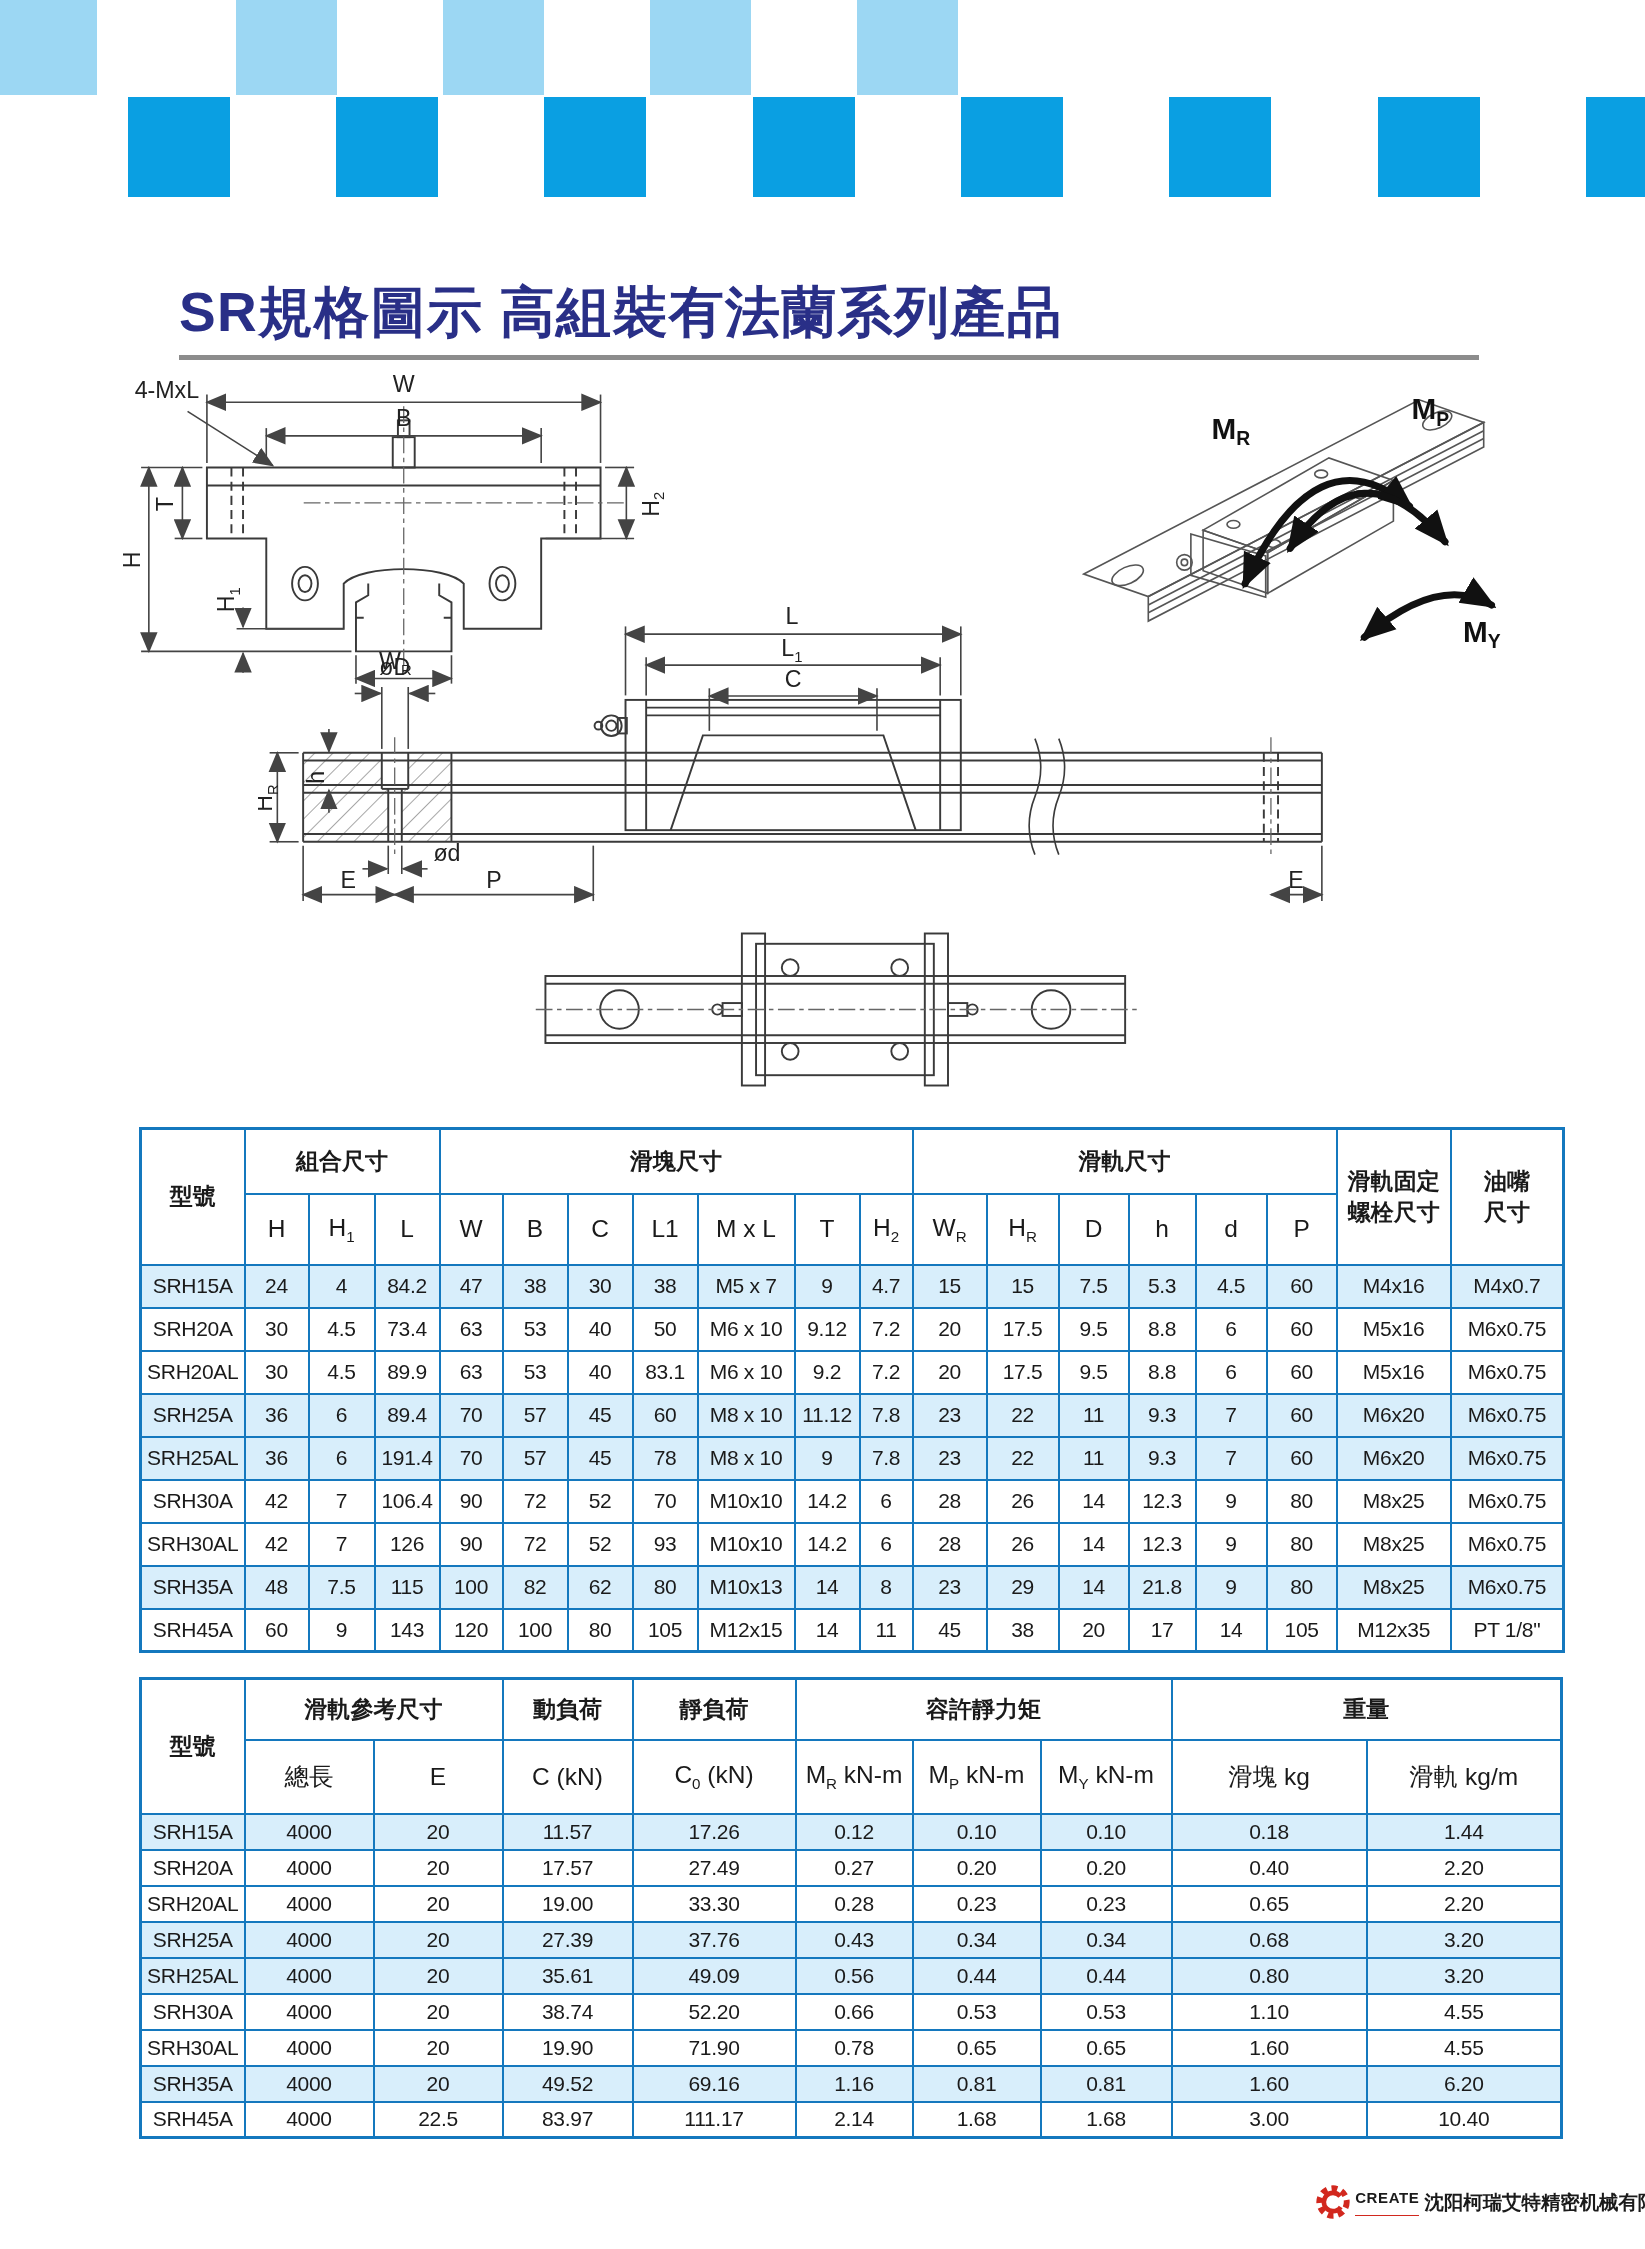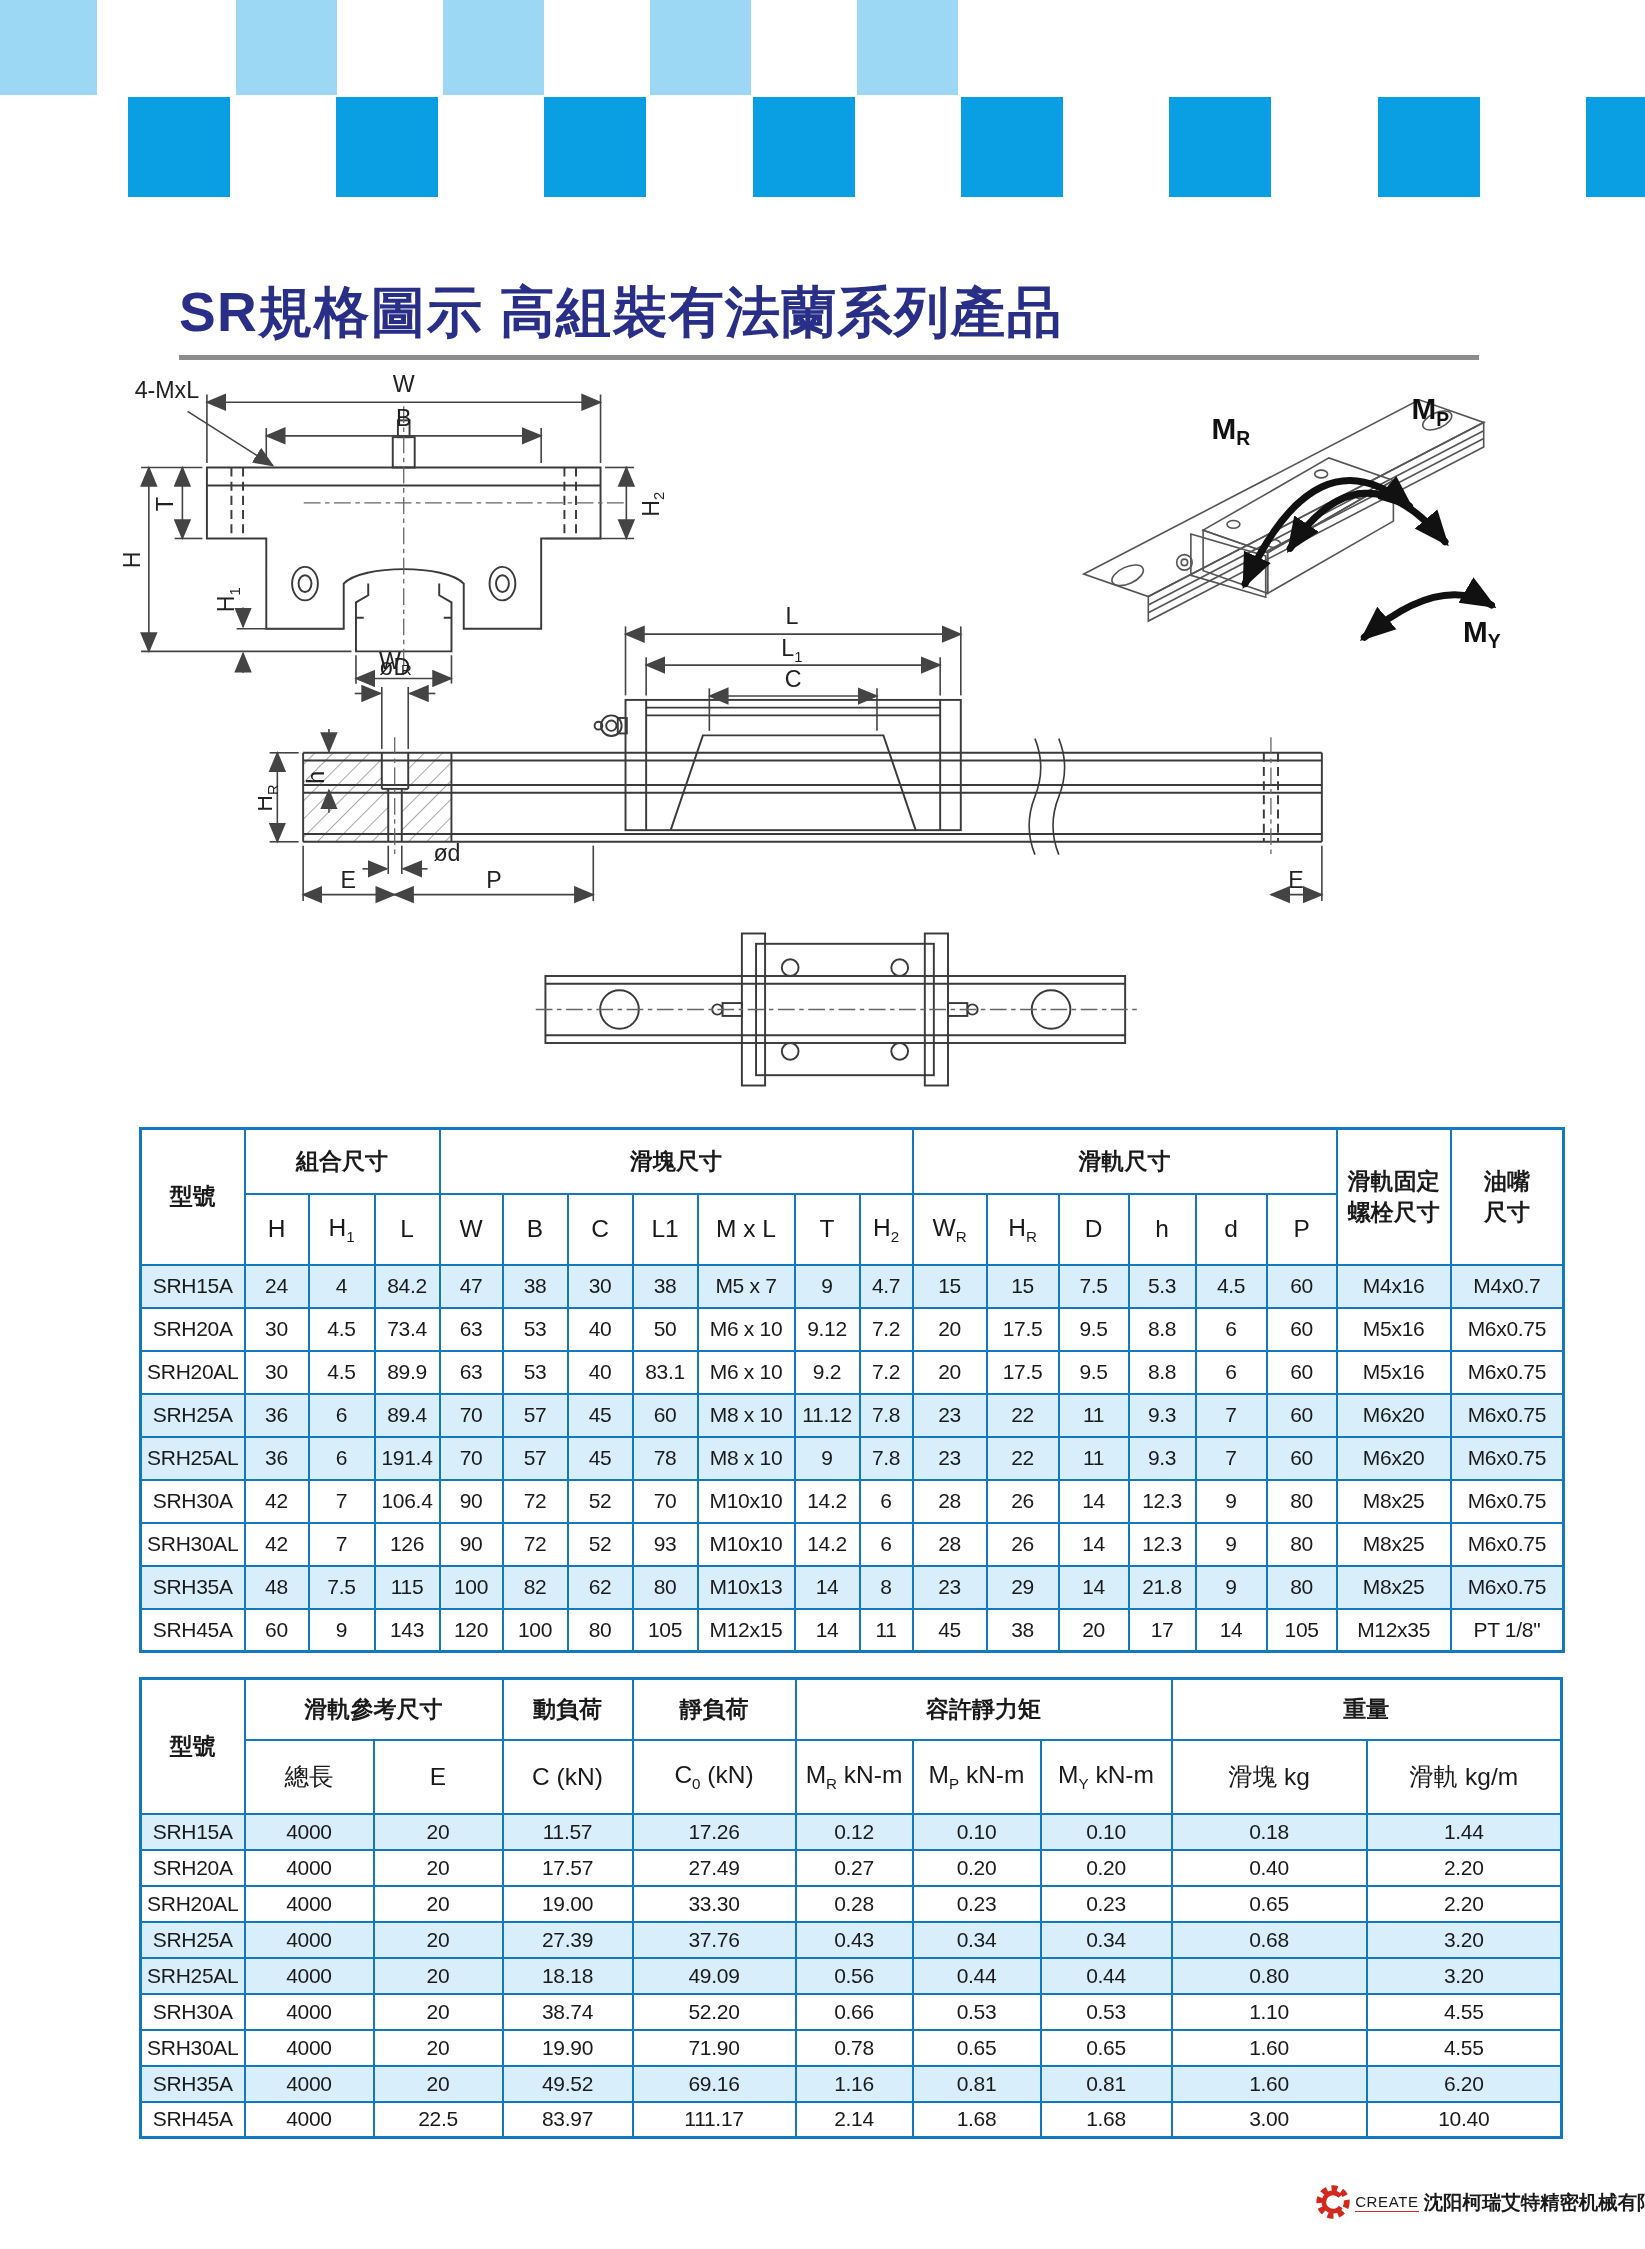--- a/index.html
+++ b/index.html
@@ -29,21 +29,21 @@
   tr.hl td{background:var(--row-blue);}
   #t1 thead tr.gr{height:65px;} #t1 thead tr.sr{height:71px;} #t1 tbody tr{height:43px;}
   #t2 thead tr.gr{height:61px;}  #t2 thead tr.sr{height:74px;} #t2 tbody tr{height:36px;}
   
   .dim{font-size:36px;fill:#222;}
   .ss{font-size:23px;}
   .mom{font-size:46px;font-weight:bold;fill:#111;}
   .ms{font-size:30px;font-weight:bold;}
   
   .footer{left:1316px;top:2185px;display:flex;align-items:center;gap:5.2px;white-space:nowrap;}
-  .logo-text{font-size:15px;font-weight:normal;letter-spacing:0.6px;border-bottom:1.9px solid var(--logo-red);padding-bottom:1px;}
+  .logo-text{font-size:15px;font-weight:bold;letter-spacing:0.6px;border-bottom:1.9px solid var(--logo-red);padding-bottom:9px;}
   .company{font-size:19.4px;font-weight:bold;}
 </style>
 </head>
 <body>
 
 <div>
   <div class="sq light" style="left:0;width:97px"></div>
   <div class="sq light" style="left:236px;width:101px"></div>
   <div class="sq light" style="left:443px;width:101px"></div>
   <div class="sq light" style="left:650px;width:101px"></div>
@@ -588,21 +588,21 @@
         <td>0.43</td>
         <td>0.34</td>
         <td>0.34</td>
         <td>0.68</td>
         <td>3.20</td>
       </tr>
       <tr class="hl">
         <td>SRH25AL</td>
         <td>4000</td>
         <td>20</td>
-        <td>18.18</td>
+        <td>35.61</td>
         <td>49.09</td>
         <td>0.56</td>
         <td>0.44</td>
         <td>0.44</td>
         <td>0.80</td>
         <td>3.20</td>
       </tr>
       <tr>
         <td>SRH30A</td>
         <td>4000</td>

